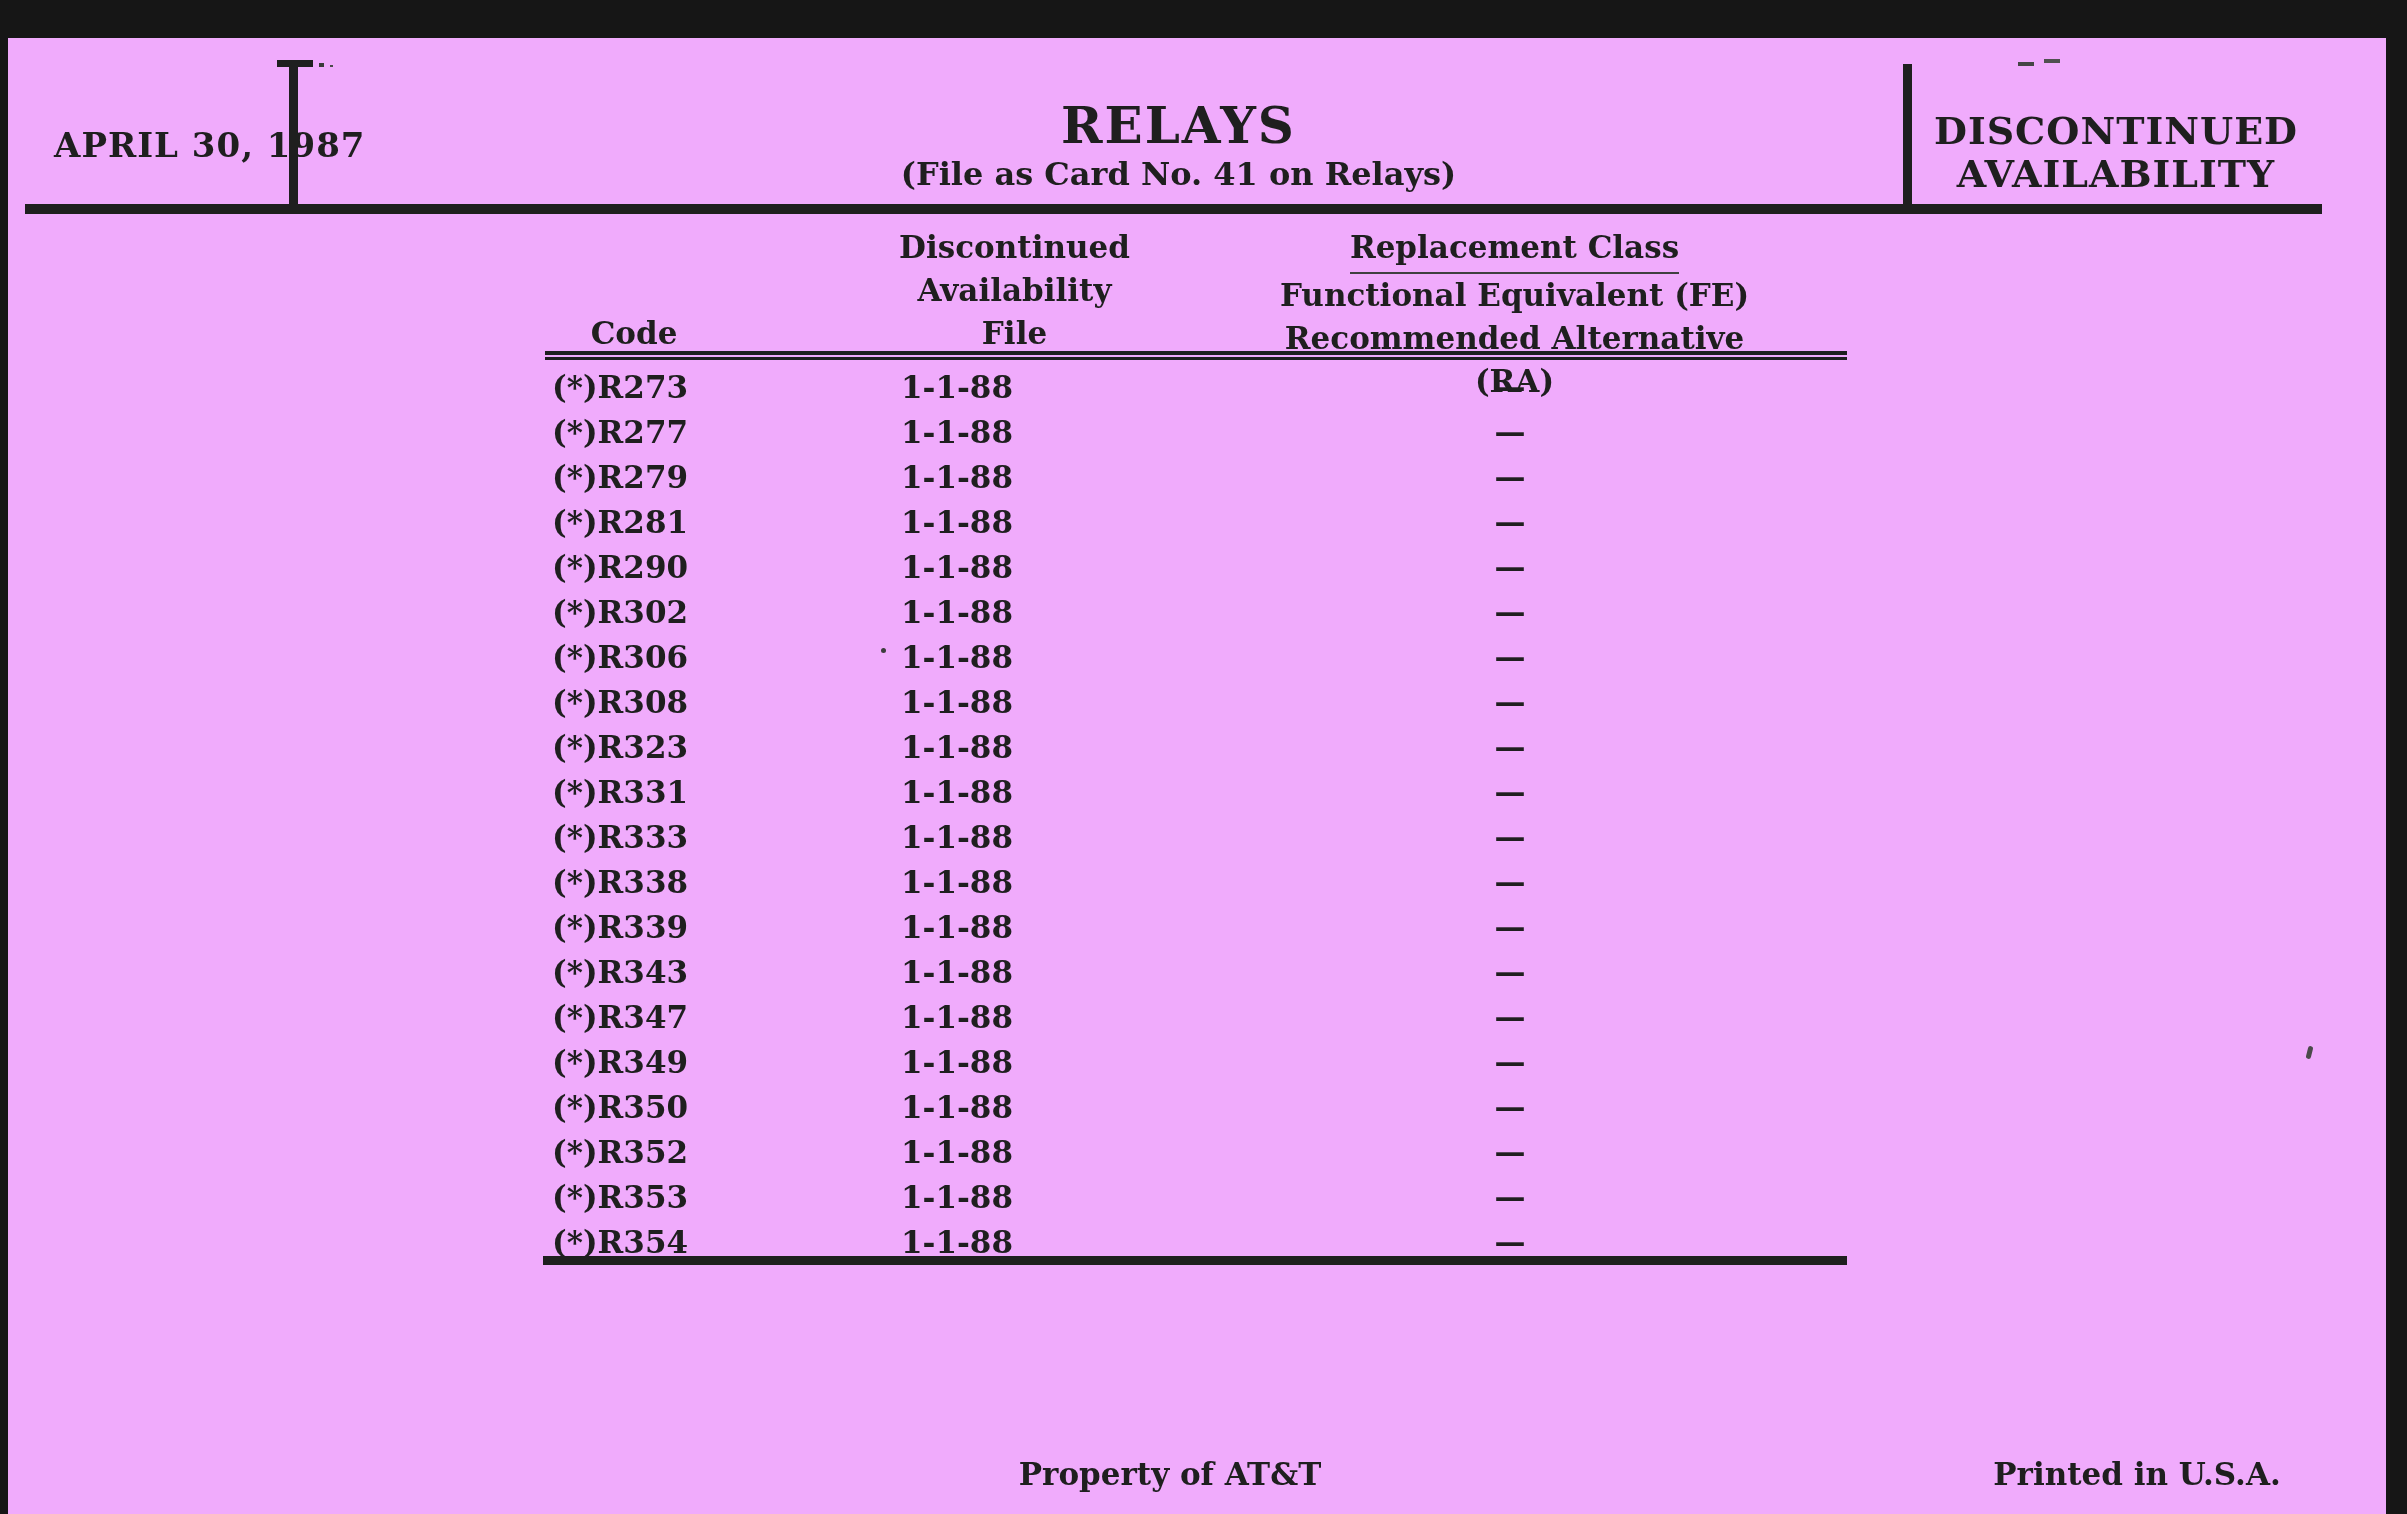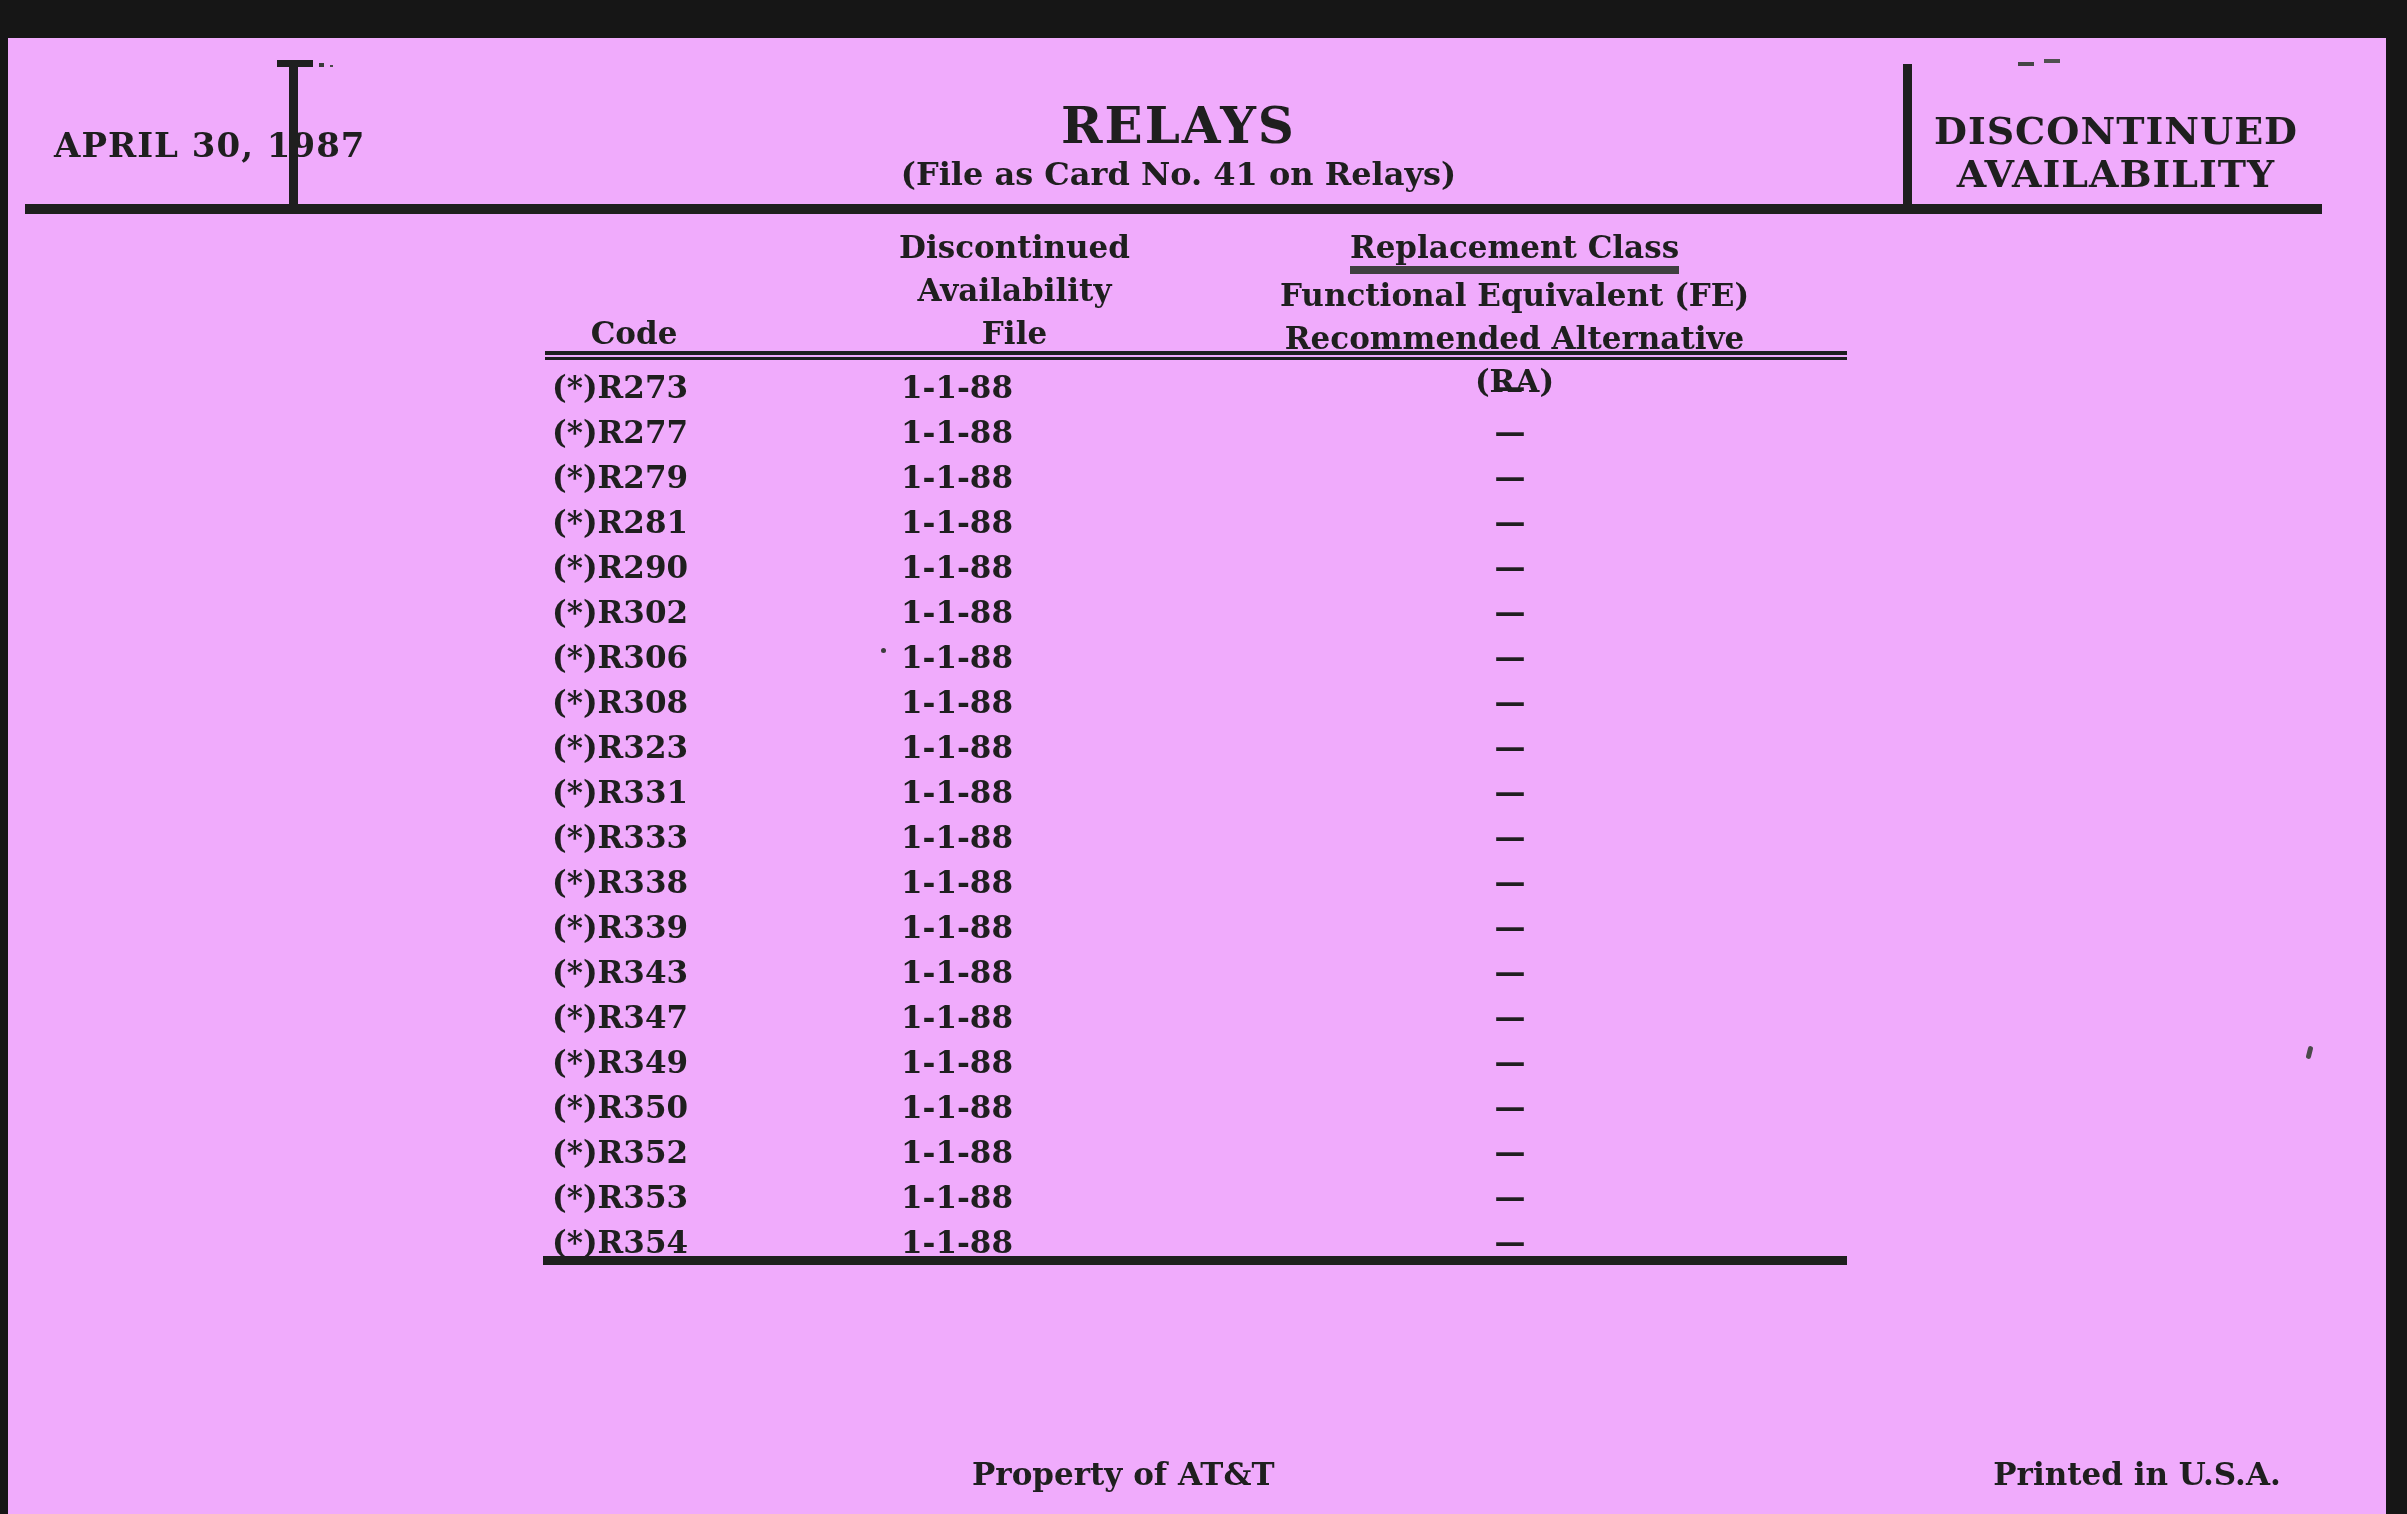--- a/index.html
+++ b/index.html
@@ -30,36 +30,36 @@
   .hdr-subtitle{position:absolute;left:0;top:117px;width:100%;font-size:32px;line-height:38px;}
   .hdr-corner{left:1895px;top:71px;width:426px;text-align:center;font-size:38px;line-height:43px;letter-spacing:1px;}
   .hdr-rule{left:17px;top:166px;width:2297px;height:10px;background:#1f1f1f;}
   .artifact-dash{left:2010px;top:24px;width:16px;height:4px;background:#454545;box-shadow:26px -3px 0 0 #505050;}
 
   
   .col-hdr{font-size:31px;text-align:center;line-height:43px;}
   .col1-hdr{left:554px;top:274px;width:144px;}
   .col2-hdr{left:853px;top:188px;width:307px;}
   .col3-hdr{left:1264px;top:188px;width:485px;}
-  .u{display:inline-block;border-bottom:8px solid #404040;padding-bottom:0;line-height:38px;}
+  .u{display:inline-block;border-bottom:2px solid #404040;padding-bottom:6px;line-height:38px;}
   .rule-double{left:537px;top:313px;width:1302px;height:9px;box-sizing:border-box;
     border-top:4px solid #1f1f1f;border-bottom:3px solid #1f1f1f;}
 
   
   .rows{left:537px;top:327px;width:1302px;}
   .row{height:45px;position:relative;}
   .cell{position:absolute;top:0;font-size:31px;line-height:45px;white-space:nowrap;}
   .c-code{left:7px;}
   .c-date{left:356px;width:218px;text-align:left;}
   .c-dash{left:866px;width:198px;text-align:center;}
   .rule-bottom{left:535px;top:1218px;width:1304px;height:9px;background:#1f1f1f;}
   .footnote{left:537px;top:1236px;font-size:31px;}
 
   
-  .footer-property{left:964px;top:1418px;width:396px;text-align:left;font-size:31px;white-space:nowrap;}
+  .footer-property{left:964px;top:1418px;width:396px;text-align:center;font-size:31px;white-space:nowrap;}
   .footer-printed{left:1931px;top:1418px;width:396px;text-align:center;font-size:31px;white-space:nowrap;}
 
   
   .artifact-dot{left:873px;top:610px;width:5px;height:5px;background:#3c3c3c;border-radius:50%;}
   .artifact-tick{left:2299px;top:1008px;width:5px;height:13px;background:#4a4a4a;border-radius:3px;transform:rotate(14deg);}
 </style>
 </head>
 <body>
 
 <div class="page">

